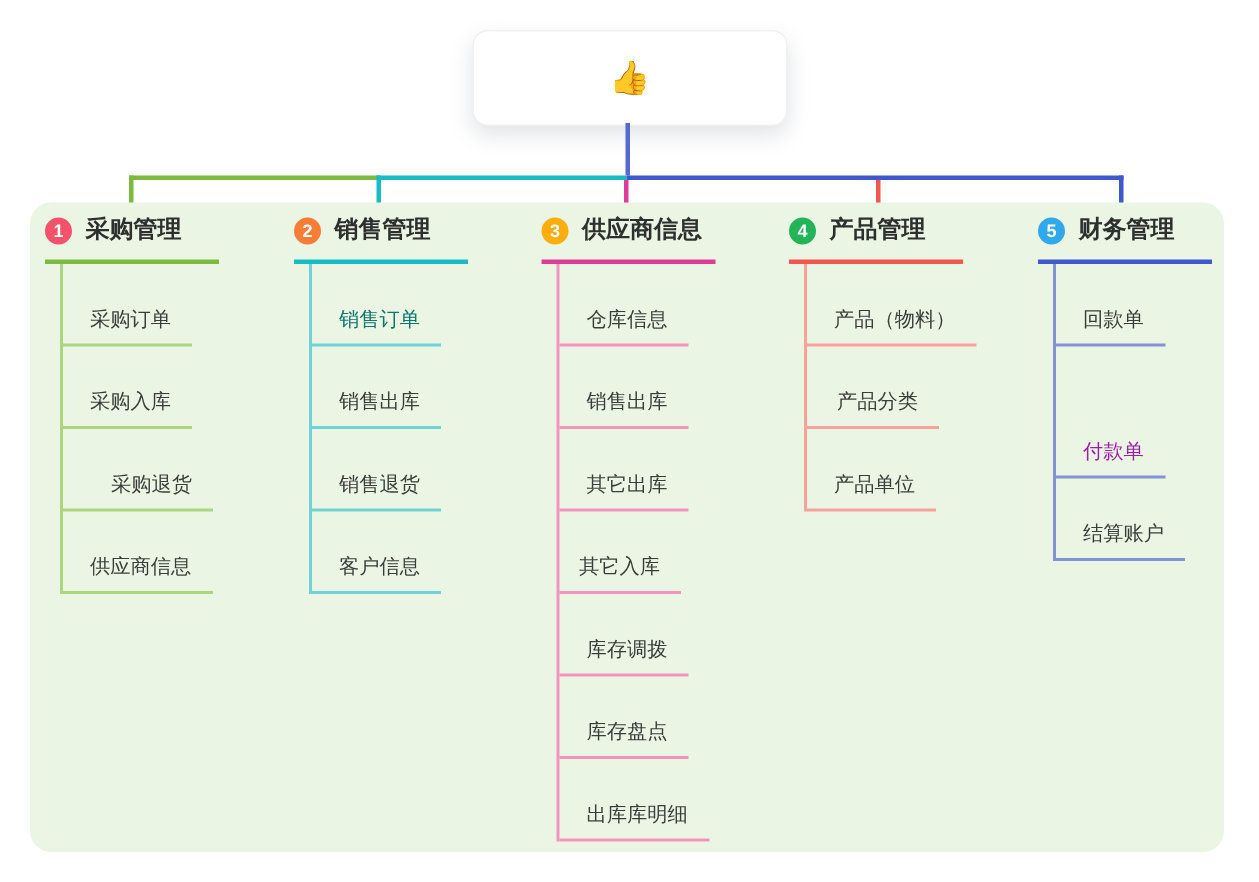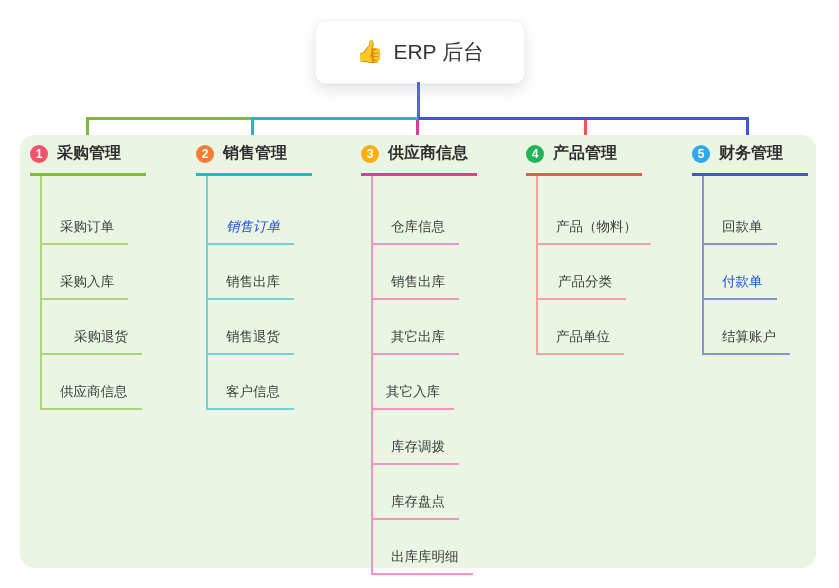--- a/index.html
+++ b/index.html
@@ -39,30 +39,29 @@
   .children{
     margin-left:10px;width:max-content;
     border-left:2px solid var(--lite);
   }
   .child{
     width:max-content;
     padding:28px 14px 7px 18px;
     border-bottom:2px solid var(--lite);
     font-size:13.5px;
   }
-  .child:first-child{padding-top:42px;}
+  .child:first-child{padding-top:28px;}
 </style>
 </head>
 <body>
 
 <div class="canvas">
 
   <div class="root-node">
     <span class="emoji">👍</span>
-    <span>ERP 后台</span>
   </div>
 
   <div class="line" style="left: 417px; top: 82px; width: 3px; height: 35px; background: rgb(85, 104, 212);"></div>
   <div class="line" style="left: 86px; top: 117px; width: 167px; height: 3px; background: rgb(127, 186, 64);"></div>
   <div class="line" style="left: 251px; top: 117px; width: 167px; height: 3px; background: rgb(22, 189, 197);"></div>
   <div class="line" style="left: 418px; top: 117px; width: 331px; height: 3px; background: rgb(65, 87, 205);"></div>
   <div class="line" style="left: 86px; top: 117px; width: 3px; height: 27px; background: rgb(127, 186, 64);"></div>
   <div class="line" style="left: 251px; top: 117px; width: 3px; height: 27px; background: rgb(22, 189, 197);"></div>
   <div class="line" style="left: 416px; top: 120px; width: 3px; height: 25px; background: rgb(221, 61, 151);"></div>
   <div class="line" style="left: 584px; top: 120px; width: 3px; height: 25px; background: rgb(242, 86, 77);"></div>
@@ -80,21 +79,21 @@
           <div class="child" style="color: rgb(60, 60, 60); padding-left: 32px;">采购退货</div>
           <div class="child" style="color: rgb(60, 60, 60);">供应商信息</div>
         </div>
   </div>
       <div class="branch" style="left: 176px; --line: #16BDC5; --lite: #6FD3D6;">
     <div class="branch-title">
       <span class="badge" style="background: rgb(247, 124, 53);">2</span>
       <span class="branch-label" style="color: rgb(47, 47, 47);">销售管理</span>
     </div>
     <div class="children">
-          <div class="child" style="color: #1d4ed8; font-style: italic;">销售订单</div>
+          <div class="child" style="color: #0f766e;">销售订单</div>
           <div class="child" style="color: rgb(60, 60, 60);">销售出库</div>
           <div class="child" style="color: rgb(60, 60, 60);">销售退货</div>
           <div class="child" style="color: rgb(60, 60, 60);">客户信息</div>
         </div>
   </div>
       <div class="branch" style="left: 341px; --line: #DD3D97; --lite: #F493BE;">
     <div class="branch-title">
       <span class="badge" style="background: rgb(255, 173, 13);">3</span>
       <span class="branch-label" style="color: rgb(47, 47, 47);">供应商信息</span>
     </div>
@@ -119,19 +118,19 @@
           <div class="child" style="color: rgb(60, 60, 60);">产品单位</div>
         </div>
   </div>
       <div class="branch" style="left: 672px; --line: #4157CD; --lite: #8493D5;">
     <div class="branch-title">
       <span class="badge" style="background: rgb(47, 168, 236);">5</span>
       <span class="branch-label" style="color: rgb(47, 47, 47);">财务管理</span>
     </div>
     <div class="children">
           <div class="child" style="color: rgb(60, 60, 60);">回款单</div>
-          <div class="child" style="color: #1d4ed8;">付款单</div>
+          <div class="child" style="color: #a21caf; margin-top: 33px;">付款单</div>
           <div class="child" style="color: rgb(60, 60, 60);">结算账户</div>
         </div>
   </div>
     </div>
 
 </div>
 
 </body></html>

